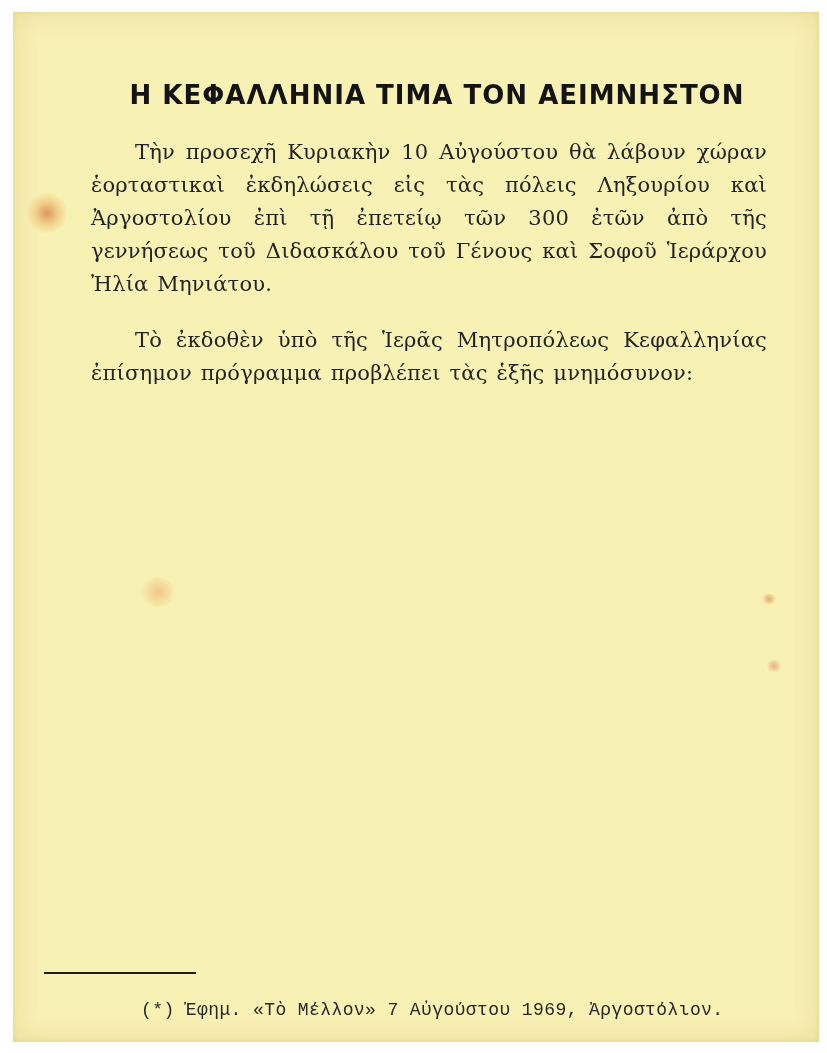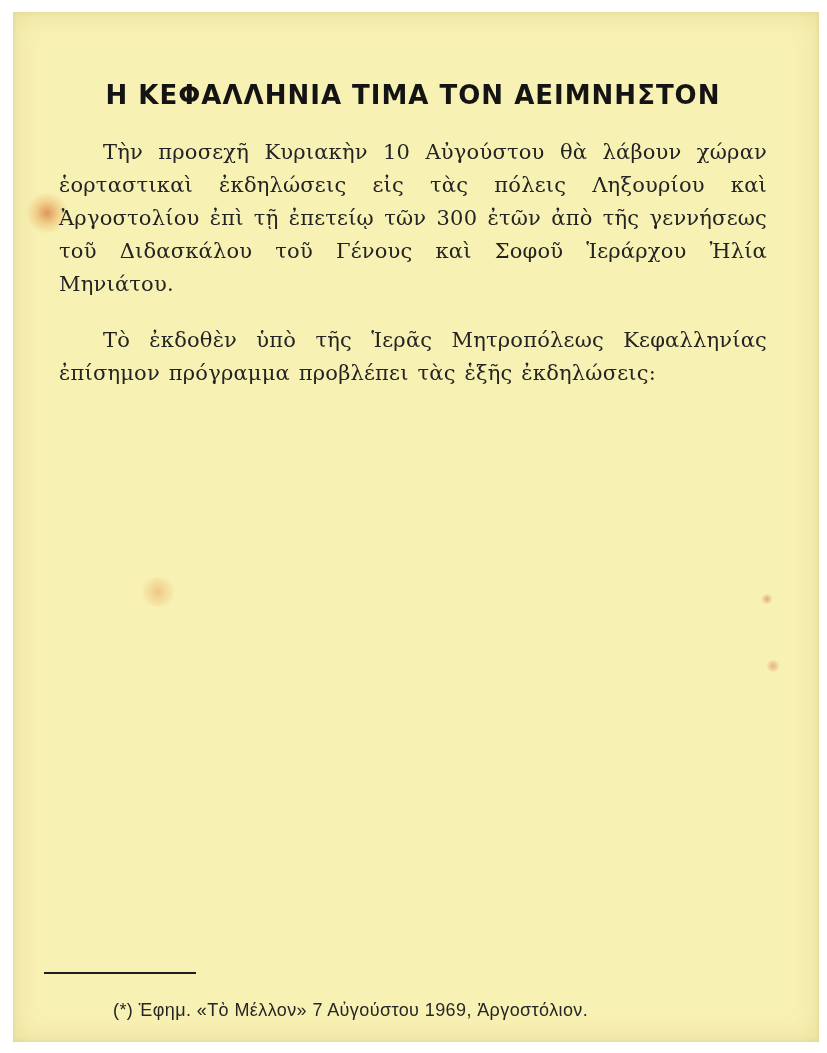--- a/index.html
+++ b/index.html
@@ -1,21 +1,21 @@
 <!DOCTYPE html>
 <html lang="el" style="--paper: #f8f1b4; --ink: #232323; --title-ink: #141414; --scan-border: #ffffff;"><head>
 <meta charset="utf-8">
 <style>
   :root{
     --paper:#f8f1b4;
     --ink:#232323;
     --title-ink:#141414;
     --scan-border:#ffffff;
   }
-  *{box-sizing:border-box;}
+  *{box-sizing:border-box;padding-left:16px;}
   html,body{margin:0;padding:0;}
   body{
     width:827px;height:1053px;
     position:relative;
     background:var(--scan-border);
     font-family:"DejaVu Serif", serif;
     overflow:hidden;
   }
   .paper{
     position:absolute;
@@ -49,23 +49,23 @@
     word-spacing:2px;
   }
   .footnote-rule{
     position:absolute;
     left:31px; top:960px;
     width:152px; height:2px;
     background:#1d1d1d;
   }
   .footnote{
     position:absolute;
-    left:100px; top:988px;
+    left:112px; top:988px;
     margin:0;
-    font-family:Liberation Sans, sans-serif;
+    font-family:Liberation Mono, monospace;
     font-size:18px;
     letter-spacing:0.4px;
     color:#262626;
   }
   .stain{
     position:absolute;
     border-radius:50%;
     pointer-events:none;
   }
   .stain-a{
@@ -93,18 +93,18 @@
   <span class="stain stain-b"></span>
   <span class="stain stain-c"></span>
   <span class="stain stain-d"></span>
 
   <div class="content">
     <div class="title">
       <div>Η ΚΕΦΑΛΛΗΝΙΑ ΤΙΜΑ ΤΟΝ ΑΕΙΜΝΗΣΤΟΝ</div>
     </div>
 
     <p class="body-par">Τὴν προσεχῆ Κυριακὴν 10 Αὐγούστου θὰ λάβουν χώραν ἑορταστικαὶ ἐκδηλώσεις εἰς τὰς πόλεις Ληξουρίου καὶ Ἀργοστολίου ἐπὶ τῇ ἐπετείῳ τῶν 300 ἐτῶν ἀπὸ τῆς γεννήσεως τοῦ Διδασκάλου τοῦ Γένους καὶ Σοφοῦ Ἱεράρχου Ἠλία Μηνιάτου.</p>
-    <p class="body-par">Τὸ ἐκδοθὲν ὑπὸ τῆς Ἱερᾶς Μητροπόλεως Κεφαλληνίας ἐπίσημον πρόγραμμα προβλέπει τὰς ἑξῆς ἐκδηλώσεις:</p>
+    <p class="body-par">Τὸ ἐκδοθὲν ὑπὸ τῆς Ἱερᾶς Μητροπόλεως Κεφαλληνίας ἐπίσημον πρόγραμμα προβλέπει τὰς ἑξῆς μνημόσυνον:</p>
   </div>
 
   <div class="footnote-rule"></div>
   <p class="footnote">(*) Ἐφημ. «Τὸ Μέλλον» 7 Αὐγούστου 1969, Ἀργοστόλιον.</p>
 </div>
 
 </body></html>

